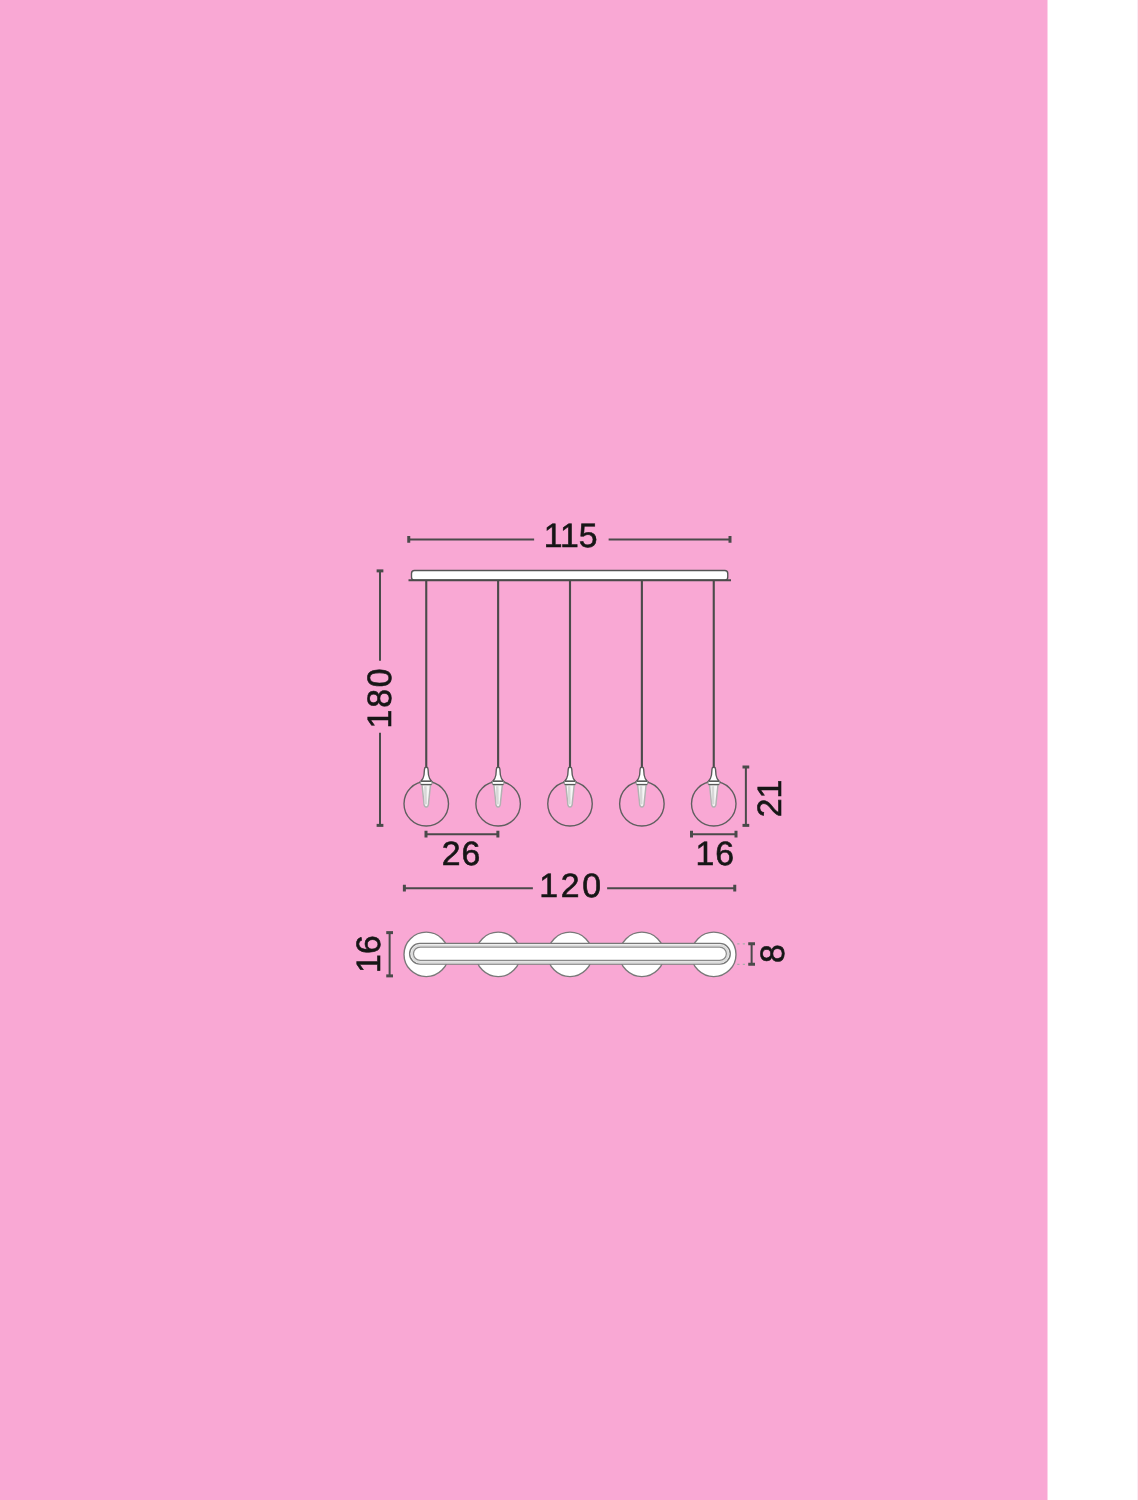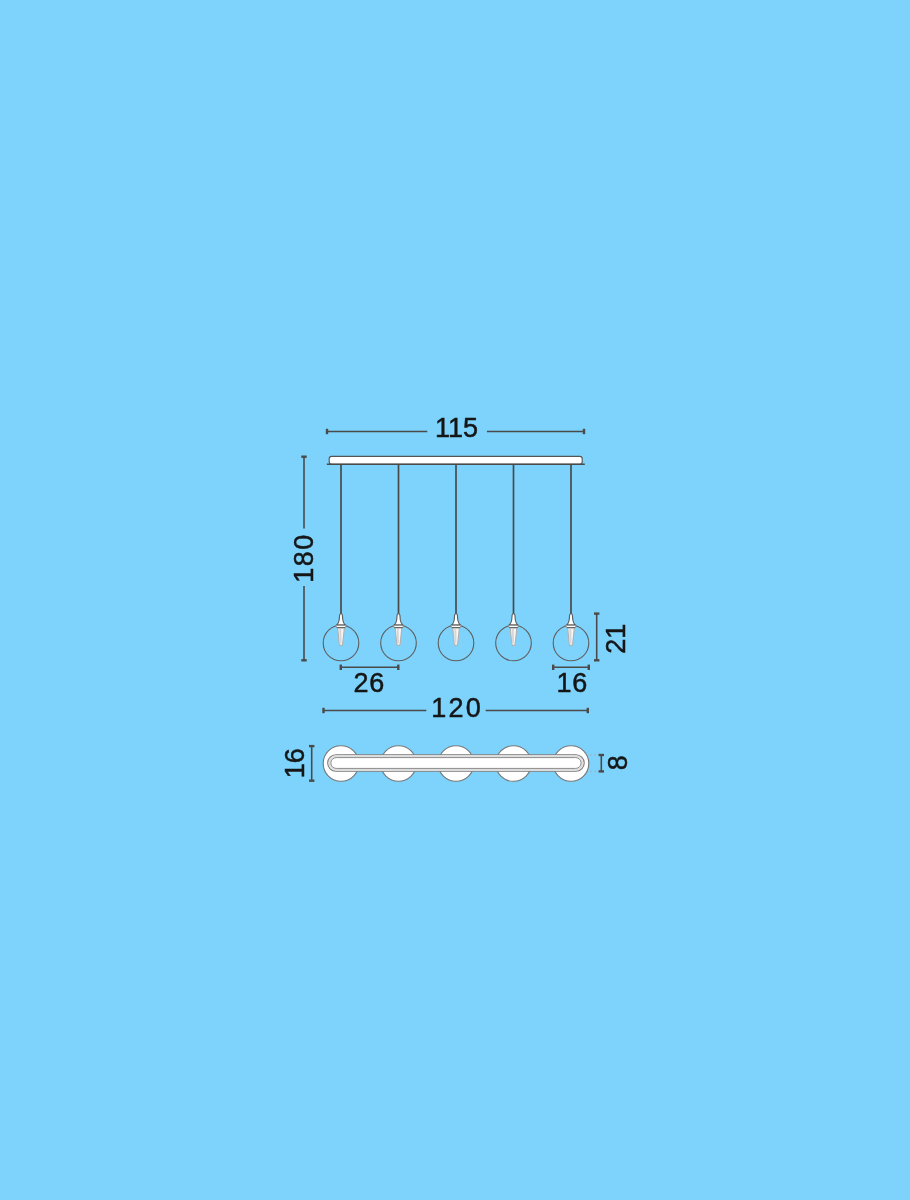--- a/index.html
+++ b/index.html
@@ -1,16 +1,16 @@
 <!DOCTYPE html>
 <html><head>
 <meta charset="utf-8">
 <style>
   html,body{margin:0;padding:0;background:#ffffff;}
-  .page{position:relative;width:910px;height:1200px;background:#7dd3fc;overflow:hidden;}
+  .page{position:relative;width:838px;height:1200px;background:#f9a8d4;overflow:hidden;}
   svg{position:absolute;left:0;top:0;}
   text{font-family:"Liberation Sans",sans-serif;fill:#161616;stroke:#161616;stroke-width:0.5;}
 </style>
 </head>
 <body>
 <div class="page">
 <svg width="910" height="1200" viewBox="0 0 910 1200" fill="none">
 
 <g stroke="#4a4a4a" stroke-width="1.6">
   <line x1="327" y1="431.5" x2="427.3" y2="431.5"></line>

